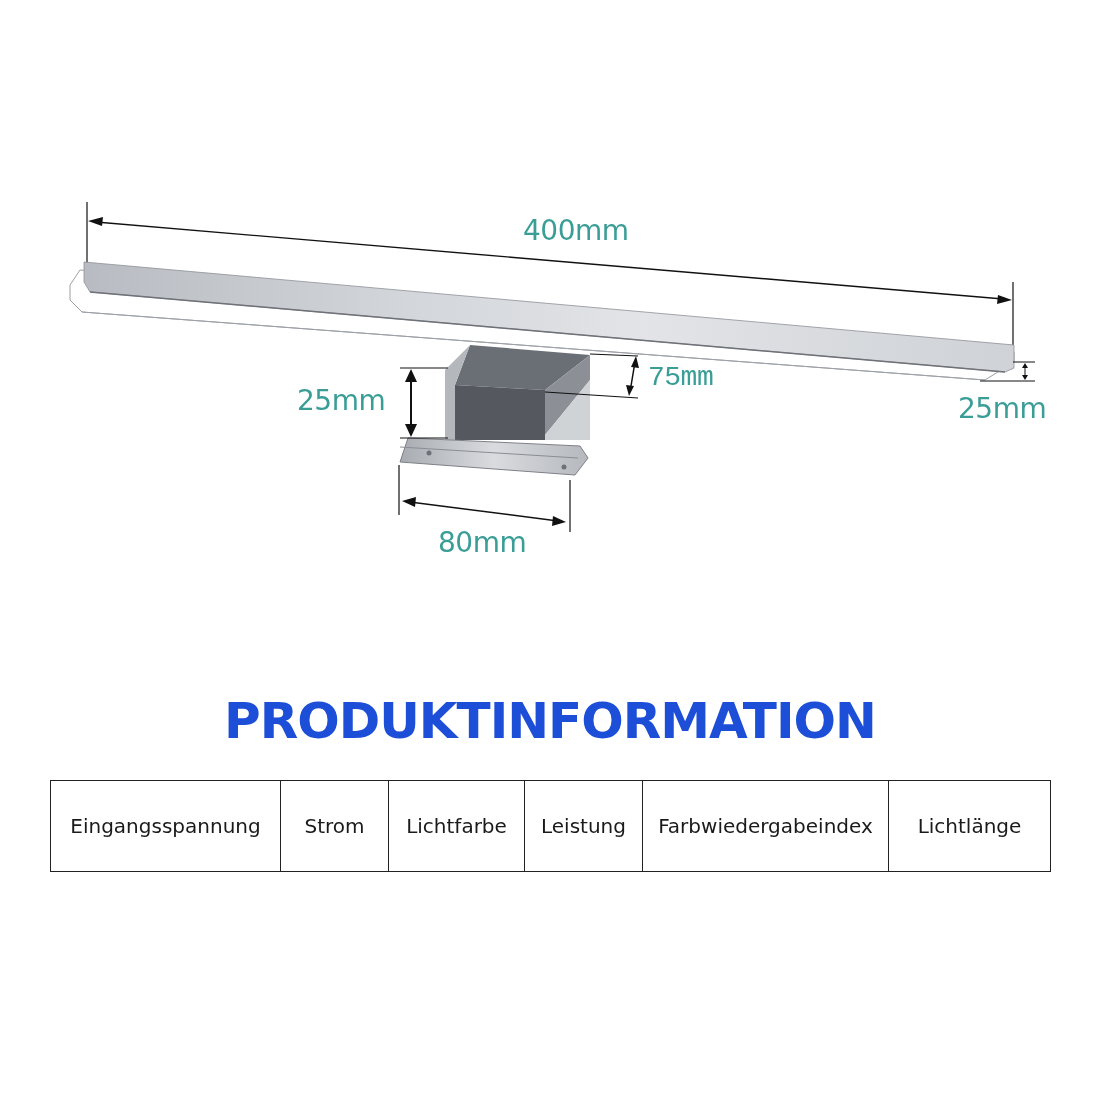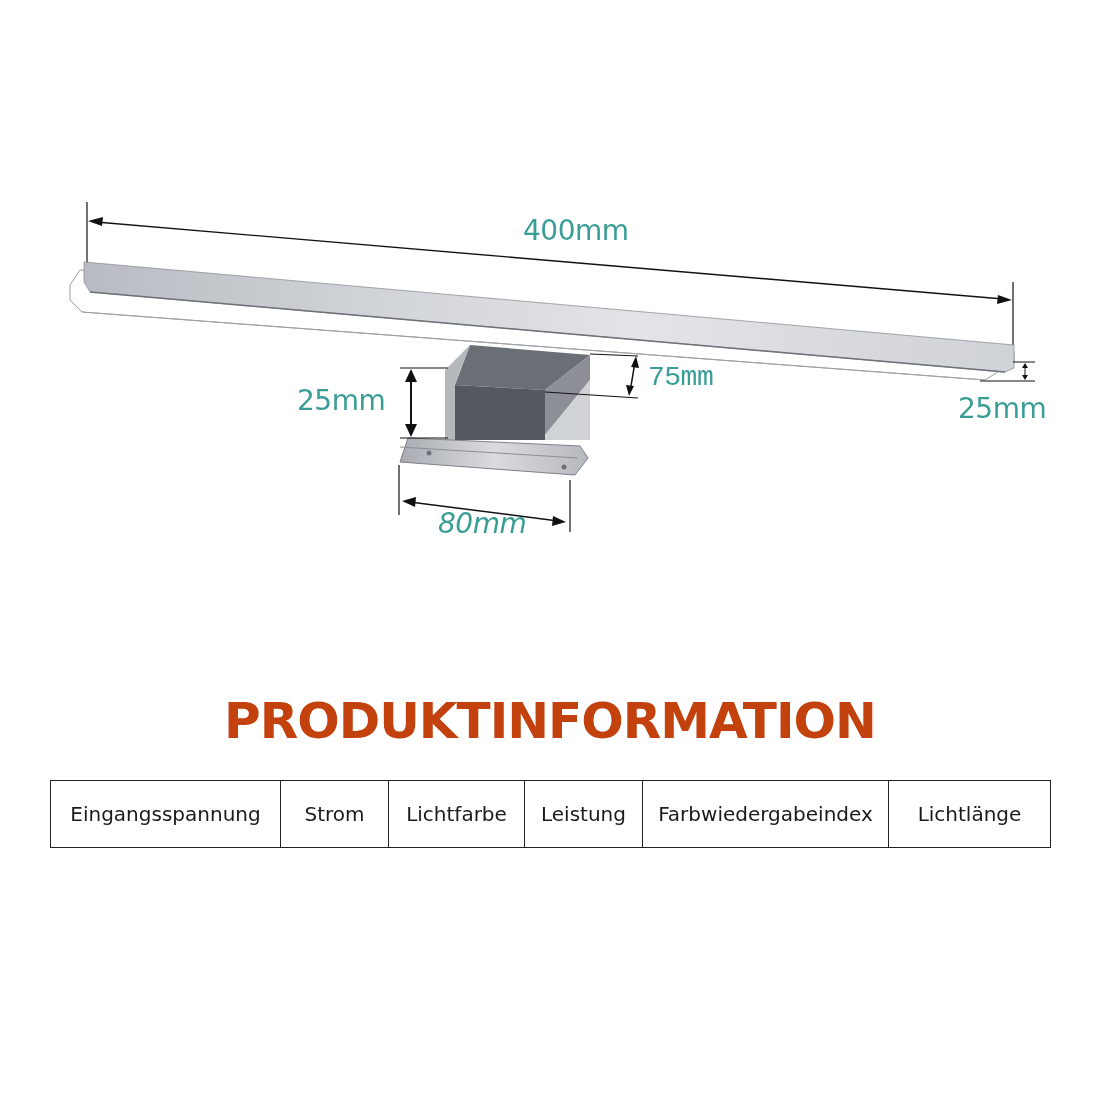--- a/index.html
+++ b/index.html
@@ -2,25 +2,25 @@
 <html><head>
   <meta charset="utf-8">
   <style>
     html, body { margin: 0; padding: 0; background: #ffffff; }
     body { width: 1100px; height: 1100px; position: relative; overflow: hidden;
            font-family: "DejaVu Sans", "Liberation Sans", sans-serif; }
     .diagram { position: absolute; left: 0; top: 0; width: 1100px; height: 640px; }
     .dim-label { position: absolute; color: #3a9e96; font-size: 28px; font-weight: normal;
                  font-family: "DejaVu Sans", sans-serif; letter-spacing: -0.5px; white-space: nowrap; }
     .title { position: absolute; left: 0; top: 692px; width: 1100px; text-align: center;
-             color: #c2410c; font-size: 50px; font-weight: bold; letter-spacing: -1px;
+             color: #1d4ed8; font-size: 50px; font-weight: bold; letter-spacing: -1px;
              font-family: "DejaVu Sans", sans-serif; }
     table.spec { position: absolute; left: 50px; top: 780px; width: 1000px; border-collapse: collapse;
                  table-layout: fixed; }
-    table.spec td { border: 1.5px solid #222; text-align: center; vertical-align: middle; padding: 0; }
+    table.spec td { border: 1.5px solid #222; text-align: center; vertical-align: middle; padding: 12px; }
     table.spec tr.head td { height: 66px; font-size: 20px; color: #1a1a1a; font-family: "DejaVu Sans", sans-serif; }
     table.spec tr.vals td { height: 60px; font-size: 20px; color: #3a9e96; font-weight: bold;
                              font-family: "DejaVu Sans", sans-serif; }
   </style>
 </head>
 <body>
 
 <div class="diagram">
   <svg width="1100" height="640" viewBox="0 0 1100 640">
     <defs>
@@ -103,21 +103,21 @@
       <line x1="410" y1="502" x2="558" y2="521" stroke="#111" stroke-width="1.5"></line>
       <polygon points="402,501 416,497 415,507" fill="#111"></polygon>
       <polygon points="566,522 552,526 553,516" fill="#111"></polygon>
     </g>
   </svg>
 
   <div class="dim-label" style="left:523px; top:214px;">400mm</div>
   <div class="dim-label" style="left:297px; top:384px;">25mm</div>
   <div class="dim-label" style="left:648px; top:362px;font-family:Liberation Mono, monospace;">75mm</div>
   <div class="dim-label" style="left:958px; top:392px;">25mm</div>
-  <div class="dim-label" style="left:438px; top:507px;font-style:italic;">80mm</div>
+  <div class="dim-label" style="left:438px; top:526px;">80mm</div>
 </div>
 
 <div class="title">PRODUKTINFORMATION</div>
 
 <table class="spec">
   <colgroup>
     <col style="width:230px">
       <col style="width:108px">
       <col style="width:136px">
     <col style="width:118px">

